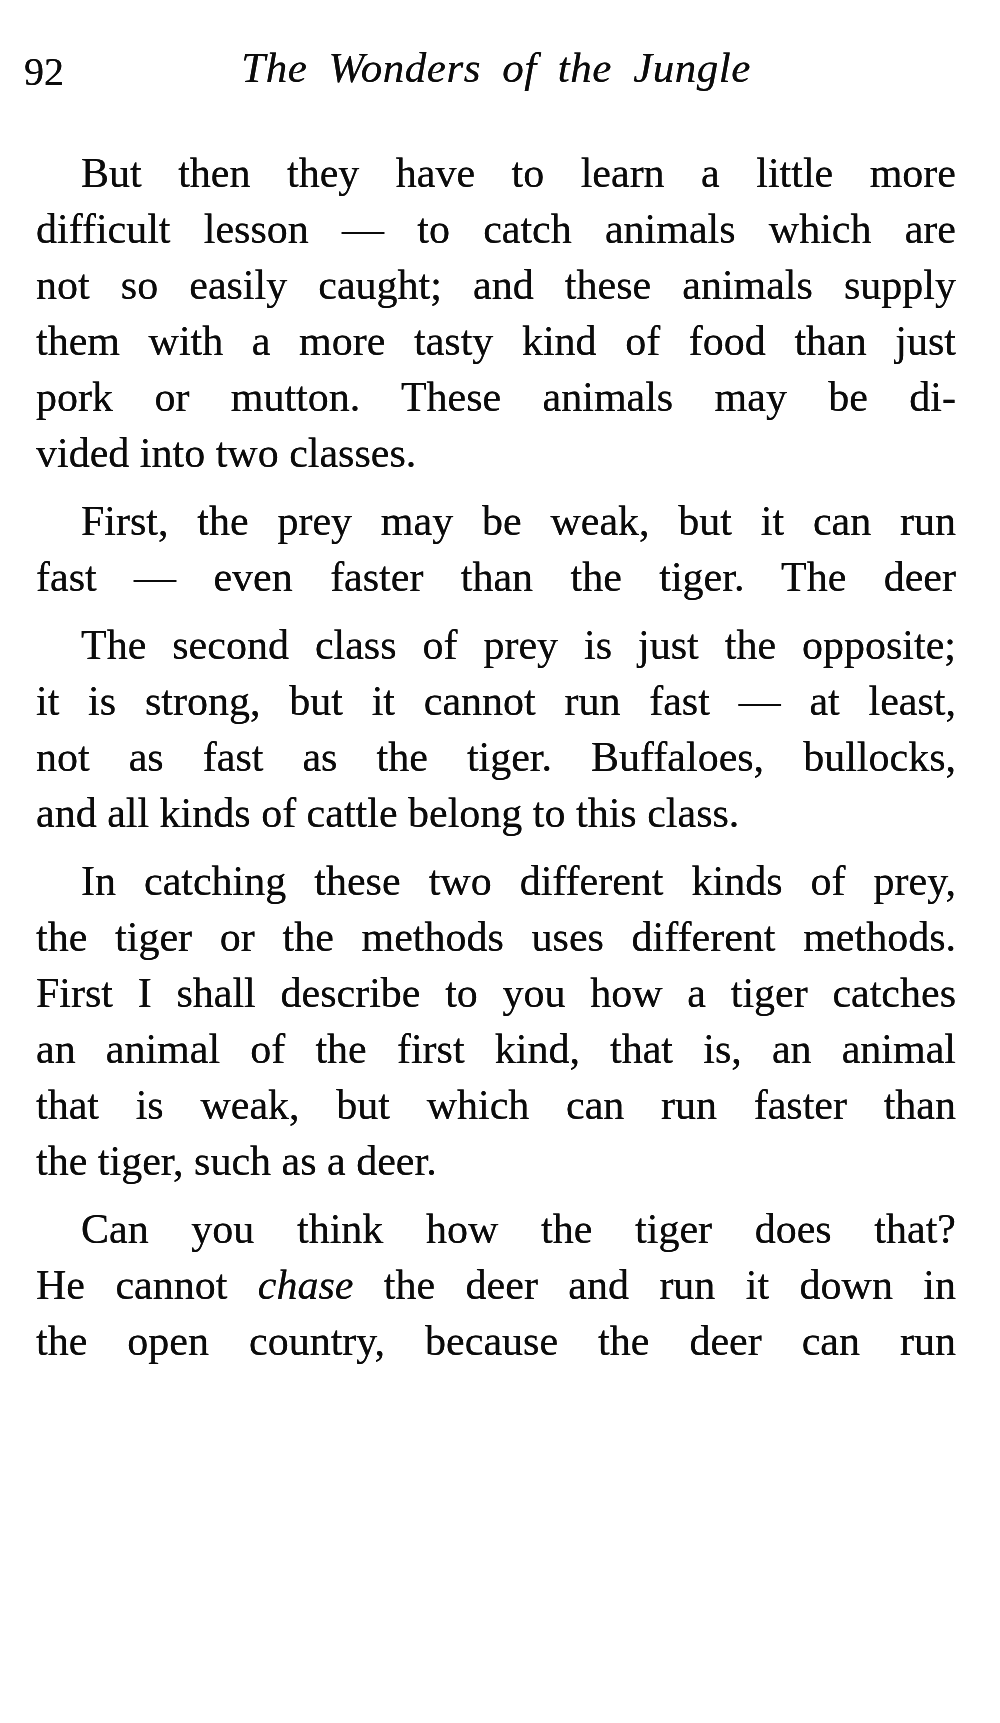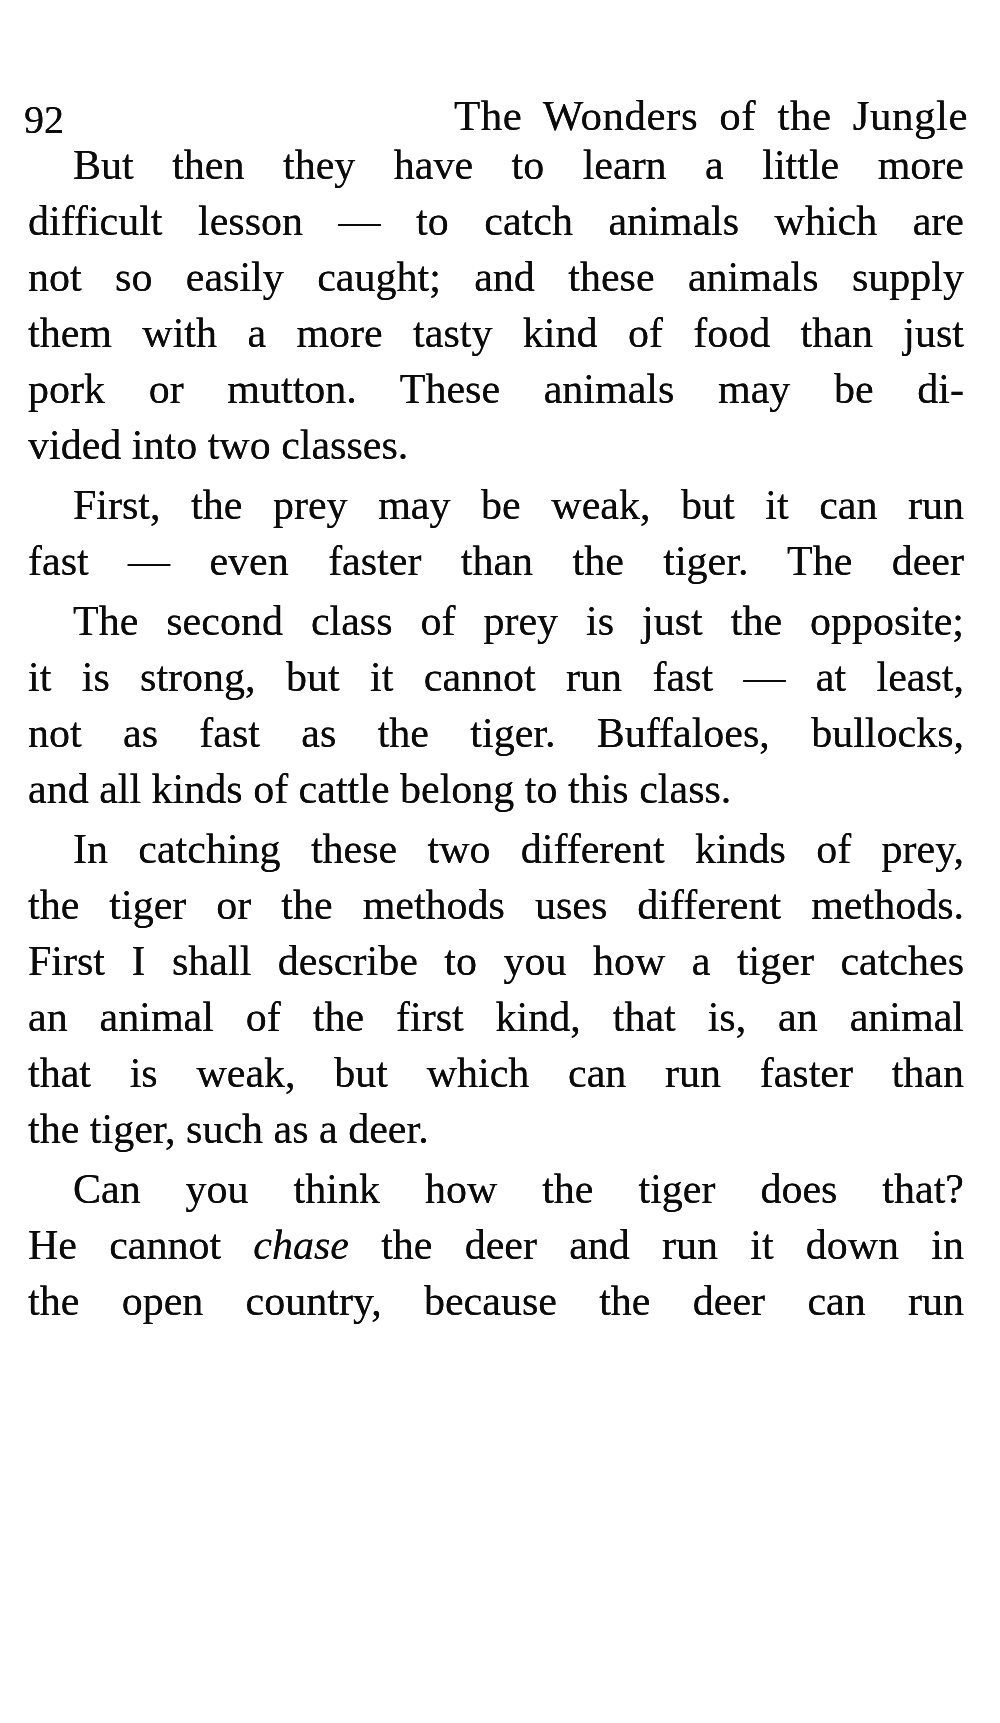--- a/index.html
+++ b/index.html
@@ -17,46 +17,46 @@
     overflow: hidden;
     text-shadow: 0 0 0.6px currentColor; 
   }
   .running-header {
     position: absolute;
     top: 40px;
     left: 24px;
     width: 944px;
     height: 58px;
     line-height: 56px;
-    margin-top: 48px;
   }
   .page-number {
     position: absolute;
     left: 0;
     top: 4px;
     font-size: 40px;
     line-height: 56px;
   }
   .running-title {
     display: block;
-    text-align: right;
+    text-align: center;
     font-size: 43px;
     word-spacing: 10px;
     letter-spacing: 0.5px;
     white-space: nowrap;
+    font-style: italic;
   }
   .body-text {
     position: absolute;
     top: 133px;
     left: 24px;
     width: 944px;
     font-size: 42px;
     line-height: 56px;
   }
-  .paragraph { margin: 4px; }
+  .paragraph { margin: 12px; }
   .text-line {
     text-align: justify;
     text-align-last: justify;
     white-space: nowrap; 
   }
   .text-line.para-start { text-indent: 45px; }
   .text-line.para-end {
     text-align-last: left;
     white-space: normal;
   }

